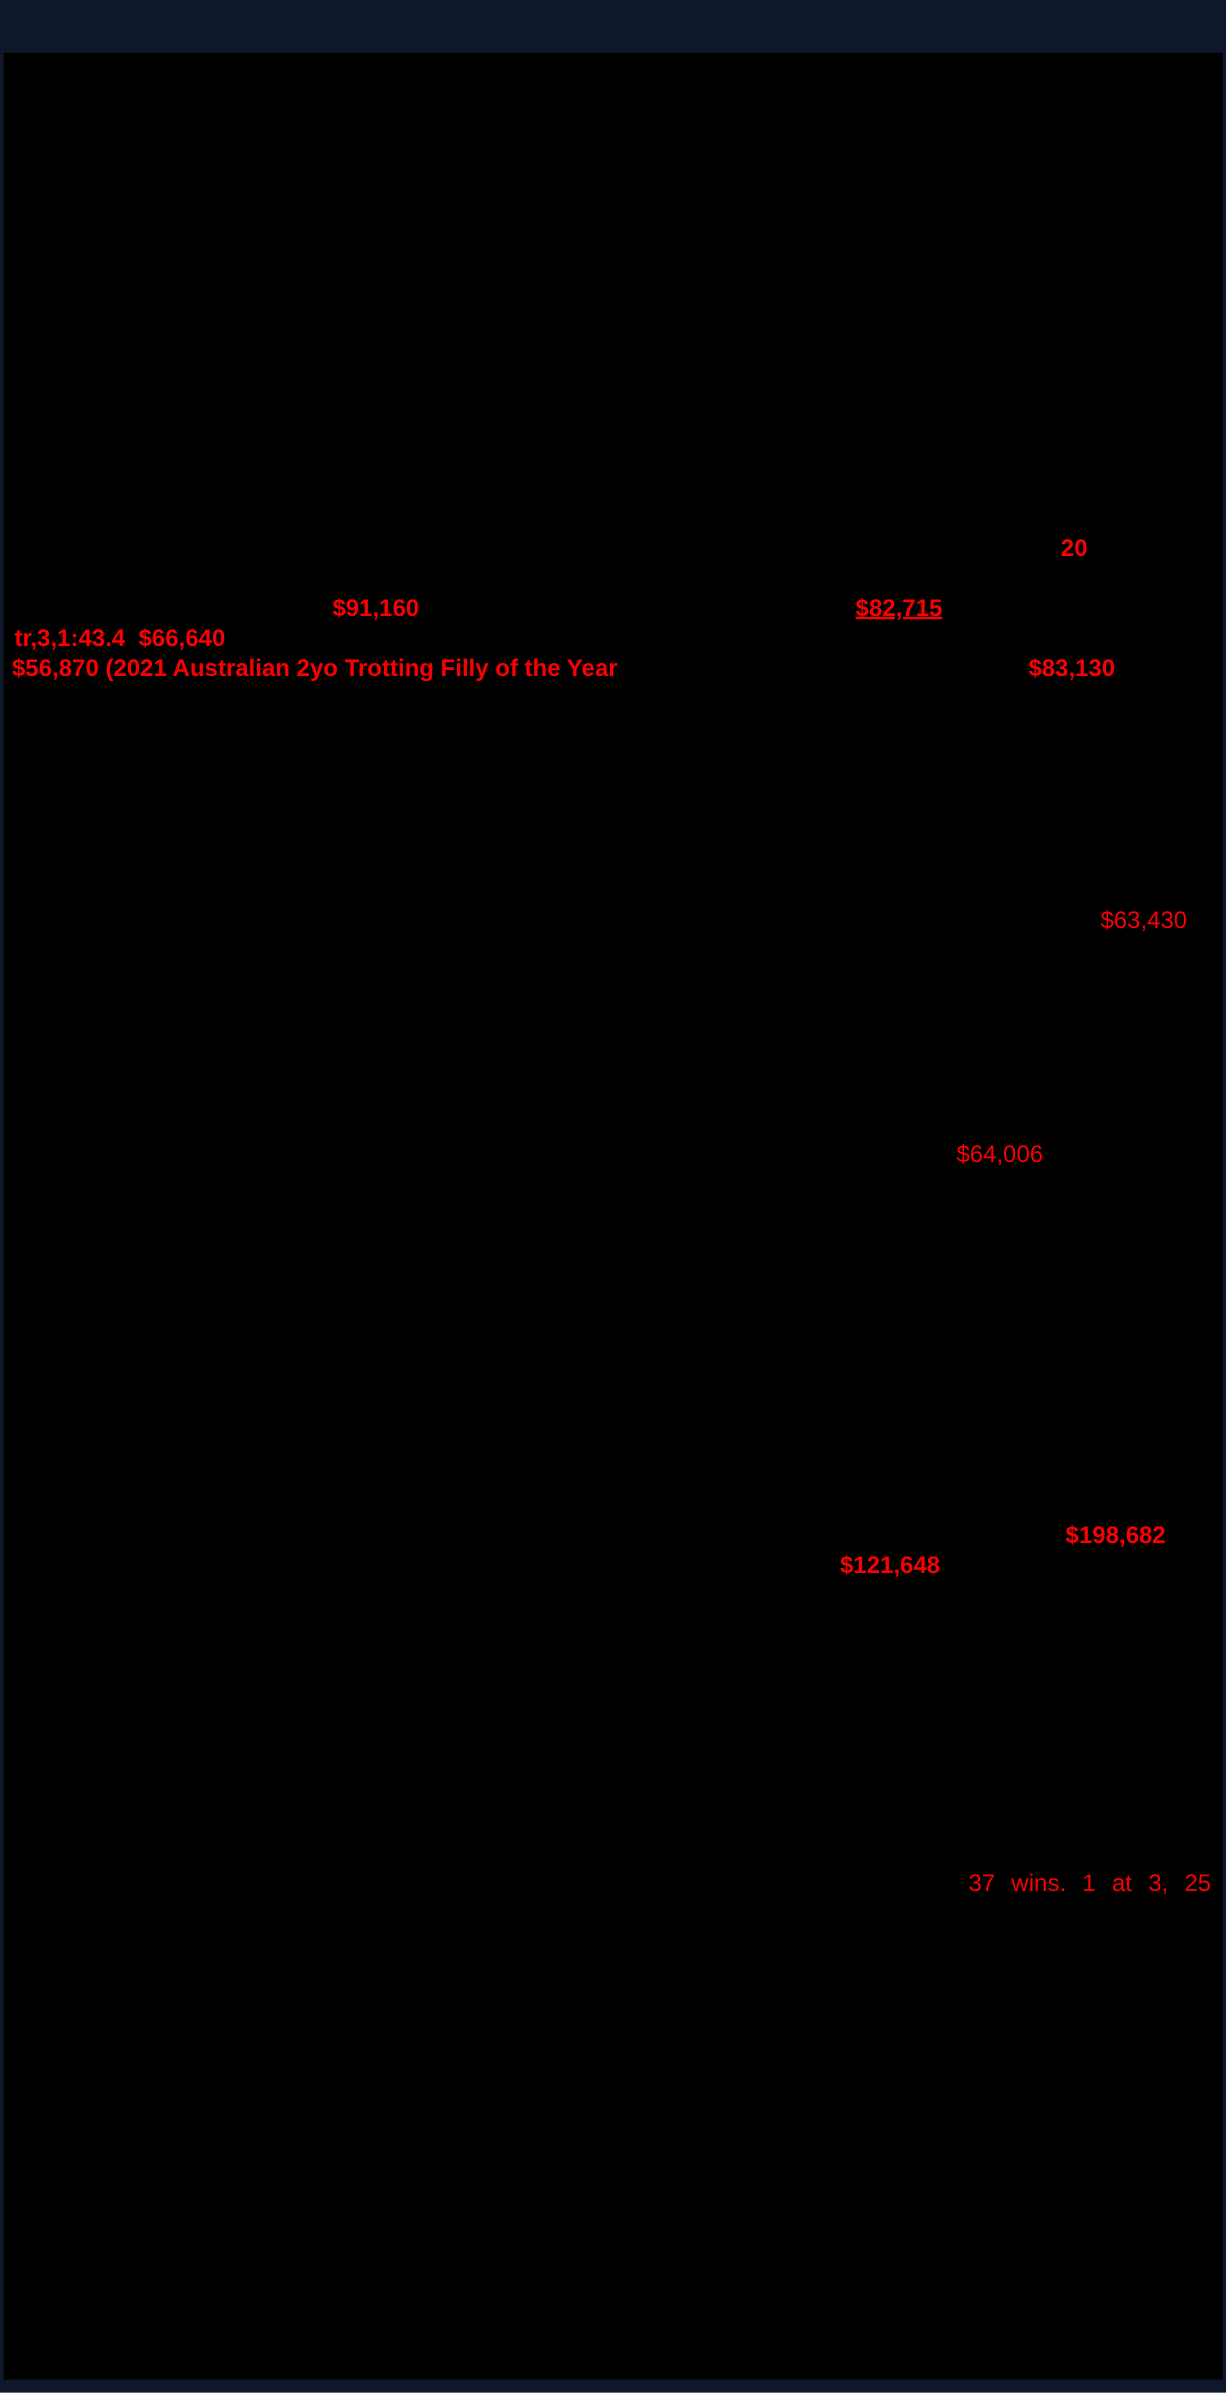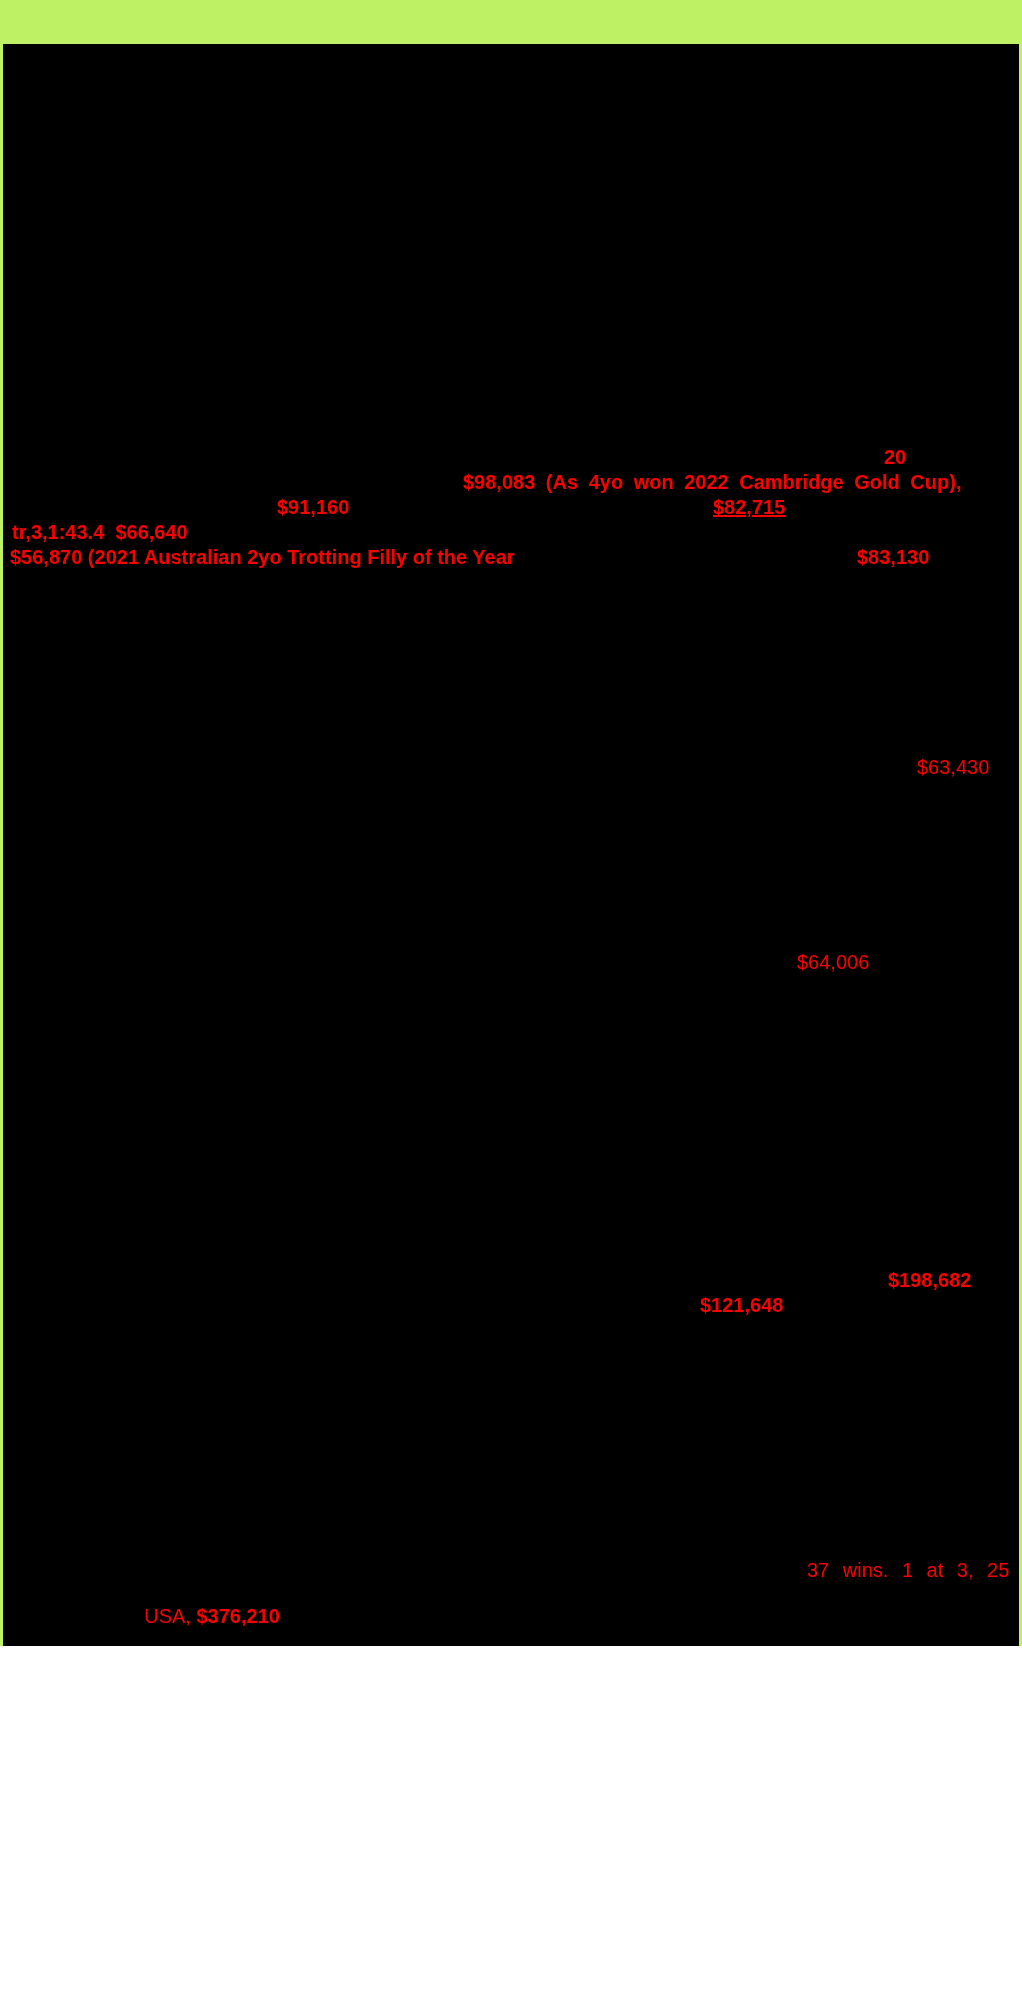--- a/index.html
+++ b/index.html
@@ -4,22 +4,22 @@
 <style>
   html, body {
     margin: 0;
     padding: 0;
     background: #ffffff;
     font-family: "Liberation Sans", sans-serif;
   }
   .page {
     position: relative;
     width: 1022px;
-    height: 1646px;
-    background: #bef264;
+    height: 1994px;
+    background: #0f172a;
     overflow: hidden;
   }
   .canvas {
     position: absolute;
     left: 3px;
     top: 44px;
     width: 1016px;
     height: 1939px;
     background: #000000;
   }
@@ -36,21 +36,20 @@
 </style>
 </head>
 <body>
 
 <div class="page">
 
   <div class="canvas"></div>
 
   <div class="red-text bold" style="left:884px; top:446px;">20</div>
 
-  <div class="red-text bold justify-wide" style="left:463px; top:471px;">$98,083 (As 4yo won 2022 Cambridge Gold Cup),</div>
 
   <div class="red-text bold" style="left:277px; top:496px;">$91,160</div>
 
   <div class="red-text bold" style="left:713px; top:496px;text-decoration:underline;">$82,715</div>
 
   <div class="red-text bold" style="left:12px; top:521px;">tr,3,1:43.4  $66,640</div>
 
   <div class="red-text bold" style="left:10px; top:546px;">$56,870 (2021 Australian 2yo Trotting Filly of the Year</div>
 
   <div class="red-text bold" style="left:857px; top:546px;">$83,130</div>
@@ -58,17 +57,14 @@
   <div class="red-text" style="left:917px; top:756px;">$63,430</div>
 
   <div class="red-text" style="left:797px; top:951px;">$64,006</div>
 
   <div class="red-text bold" style="left:888px; top:1269px;">$198,682</div>
 
   <div class="red-text bold" style="left:700px; top:1294px;">$121,648</div>
 
   <div class="red-text justify-wider" style="left:807px; top:1559px;">37 wins. 1 at 3, 25</div>
 
-  <div class="red-text" style="left:122px; top:1583px;">
-    <span>USA, </span><span class="bold">$376,210</span>
-  </div>
 
 </div>
 
 </body></html>

